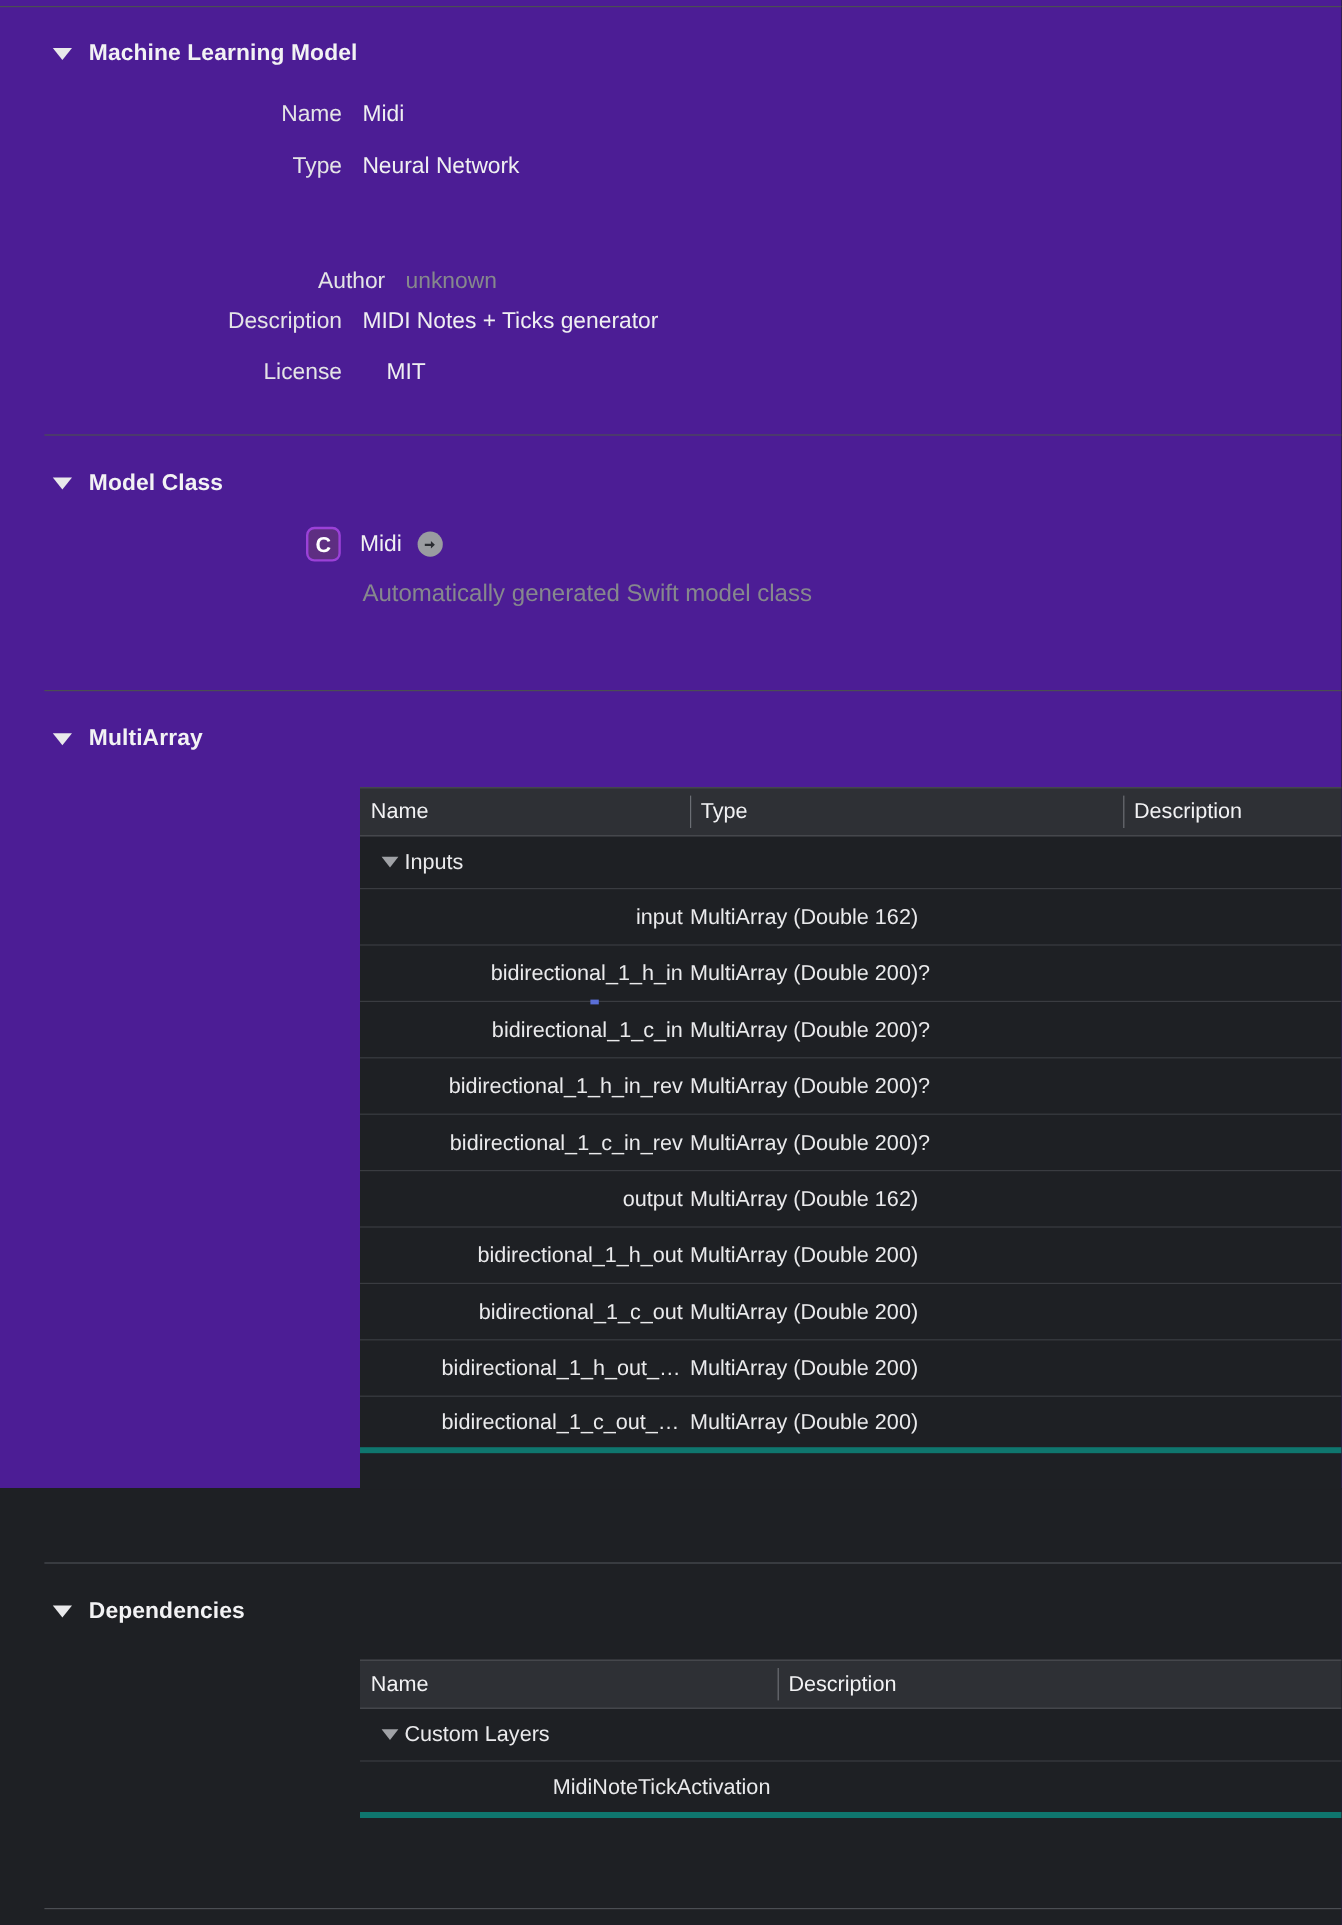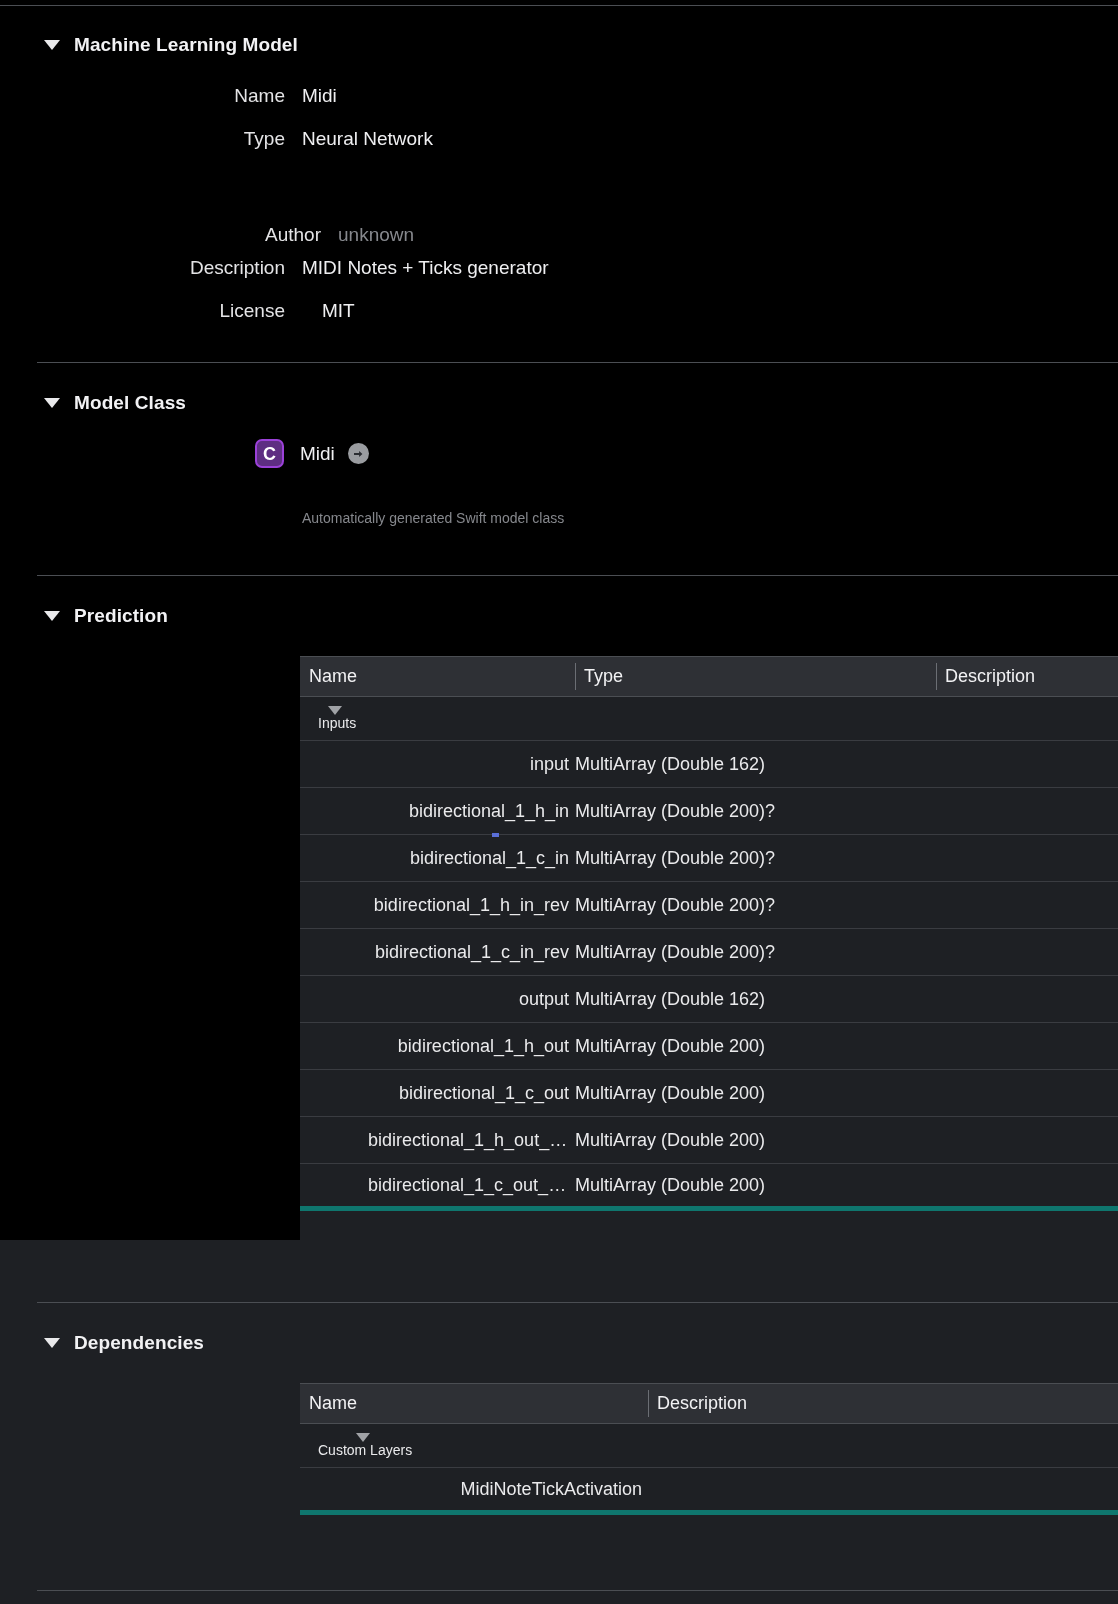--- a/index.html
+++ b/index.html
@@ -13,21 +13,21 @@
     overflow: hidden;
     font-family: "Liberation Sans", sans-serif;
     color: #e8e8ea;
     -webkit-font-smoothing: antialiased;
   }
 
   .panel {
     position: relative;
     width: 1118px;
     height: 1240px;
-    background: #000000;
+    background: #4c1d95;
   }
 
   
   .rule-full {
     position: absolute;
     left: 0;
     width: 1118px;
     height: 1px;
     background: #4b4e53;
   }
@@ -129,23 +129,22 @@
     background: #9a9ca0;
     display: flex;
     align-items: center;
     justify-content: center;
   }
   .goto-icon svg { display: block; }
   .class-sub {
     position: absolute;
     left: 302px;
     top: 484px;
-    font-size: 14px;
+    font-size: 20px;
     color: #86888d;
-    margin-top: 26px;
   }
 
   
   .tbl {
     position: absolute;
     left: 300px;
     width: 818px;
     background: #1e2024;
     box-sizing: border-box;
   }
@@ -197,23 +196,22 @@
     box-sizing: border-box;
     overflow: hidden;
     text-overflow: ellipsis;
     white-space: nowrap;
     padding-right: 6px;
   }
   .group-cell {
     display: flex;
     align-items: center;
     padding-left: 18px;
-    font-size: 14px;
+    font-size: 18px;
     color: #eaeaec;
-    flex-direction: column;
   }
   .name-cell {
     padding-left: 68px;
     text-align: right;
   }
   .tbl-tail {
     height: 30px;
   }
 
   
@@ -282,21 +280,21 @@
         <path d="M3 6.1 h5.1 V3.9 L11.4 7 L8.1 10.1 V7.9 H3 Z" fill="#2a2c31"></path>
       </svg>
     </span>
   </div>
   <div class="class-sub">Automatically generated Swift model class</div>
 
   <div class="rule-indent" style="top:575px;"></div>
 
   <div class="section-header" style="top:605px;">
     <span class="tri-down"></span>
-    <span class="section-title">Prediction</span>
+    <span class="section-title">MultiArray</span>
   </div>
 
   <div class="tbl pred" style="top:656px;">
     <div class="tbl-head">
       <div class="th c-name">Name</div>
       <div class="th c-type">Type</div>
       <div class="th c-desc">Description</div>
     </div>
 
     <div class="tr group">

